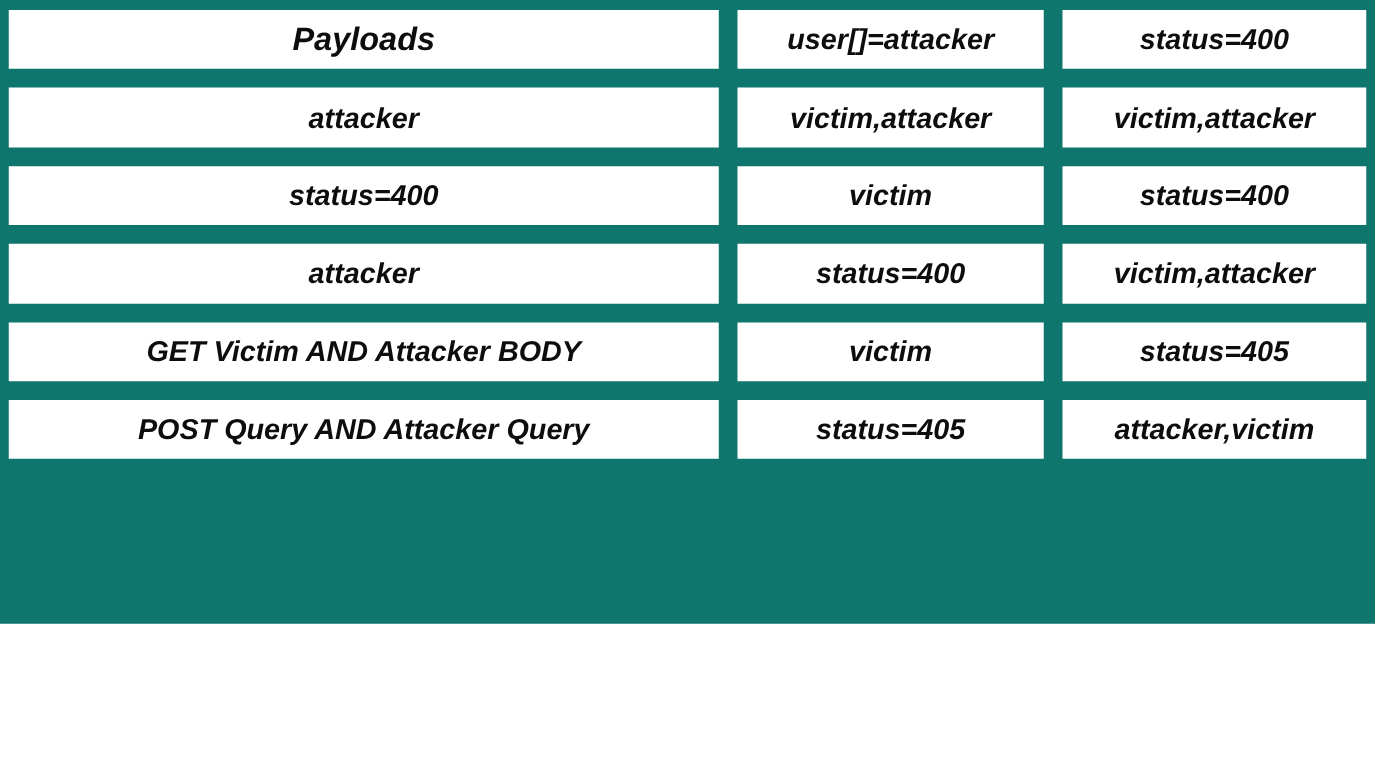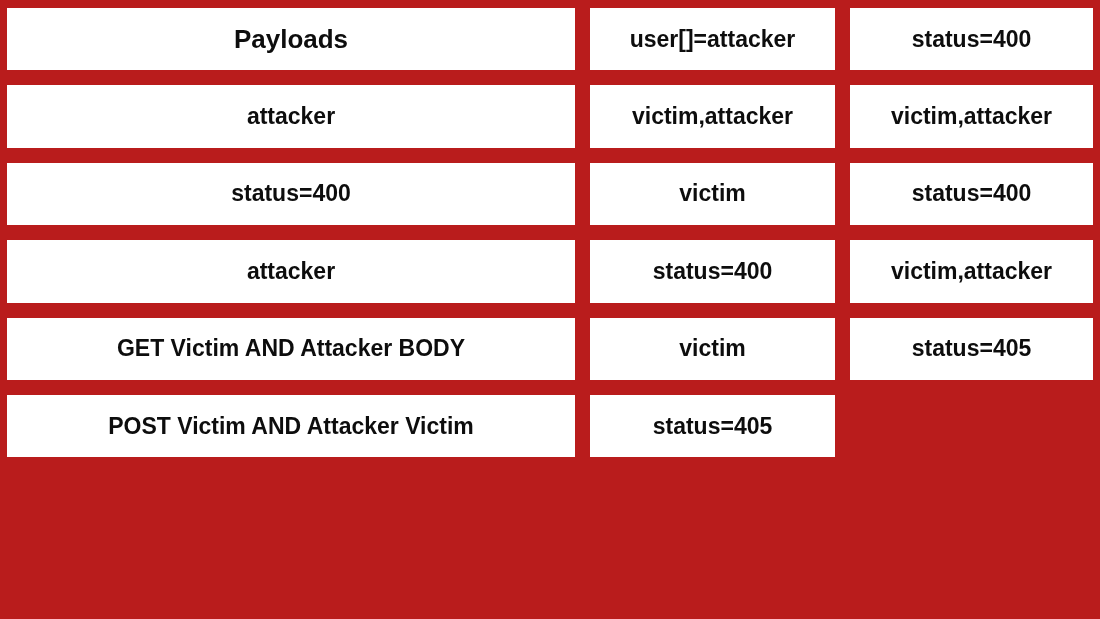--- a/index.html
+++ b/index.html
@@ -8,27 +8,28 @@
   }
   body {
     width: 1100px;
     height: 619px;
     font-family: "Liberation Sans", sans-serif;
     background: #ffffff;
   }
   .table-wrap {
     box-sizing: border-box;
     width: 1100px;
-    height: 619px;
-    background: #b91c1c;
+    height: 499px;
+    background: #0f766e;
     display: grid;
     grid-template-columns: 568px 245px 243px;
     grid-template-rows: repeat(8, 1fr);
     gap: 15px;
     padding: 8px 7px 7px 7px;
+    font-style: italic;
   }
   .cell {
     background: #ffffff;
     display: flex;
     align-items: center;
     justify-content: center;
     font-weight: 700;
     font-size: 23px;
     color: #0d0d0d;
     text-align: center;
@@ -59,16 +60,17 @@
   <div class="cell">status=400</div>
   <div class="cell">attacker</div>
 
   <div class="cell">status=400</div>
   <div class="cell">victim,attacker</div>
 
   <div class="cell">GET Victim AND Attacker BODY</div>
   <div class="cell">victim</div>
   <div class="cell">status=405</div>
 
-  <div class="cell">POST Victim AND Attacker Victim</div>
+  <div class="cell">POST Query AND Attacker Query</div>
   <div class="cell">status=405</div>
+  <div class="cell">attacker,victim</div>
 
 </div>
 
 </body></html>

